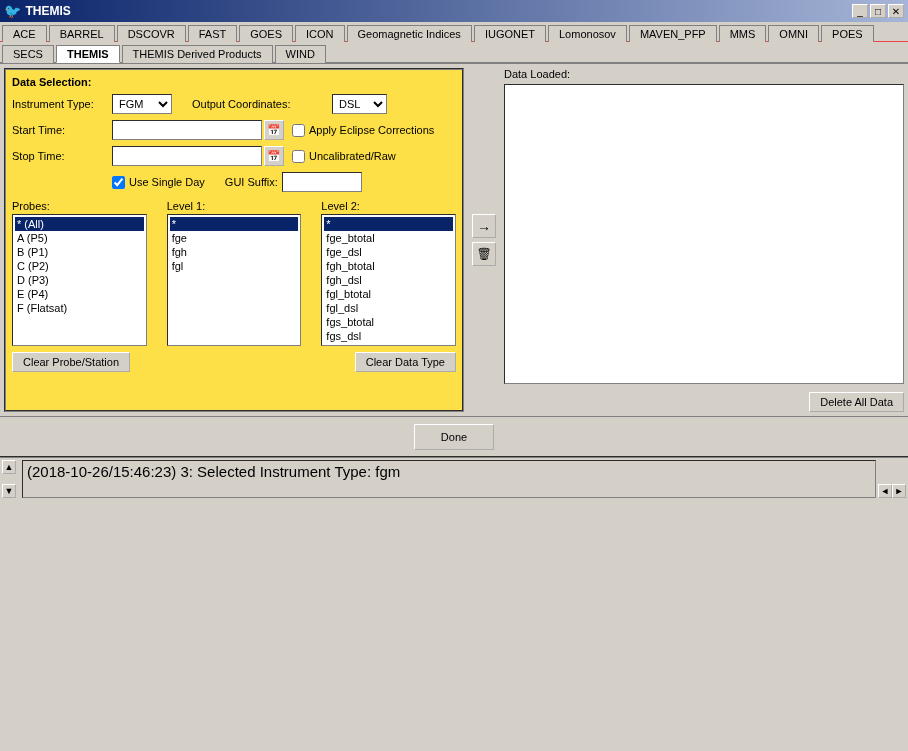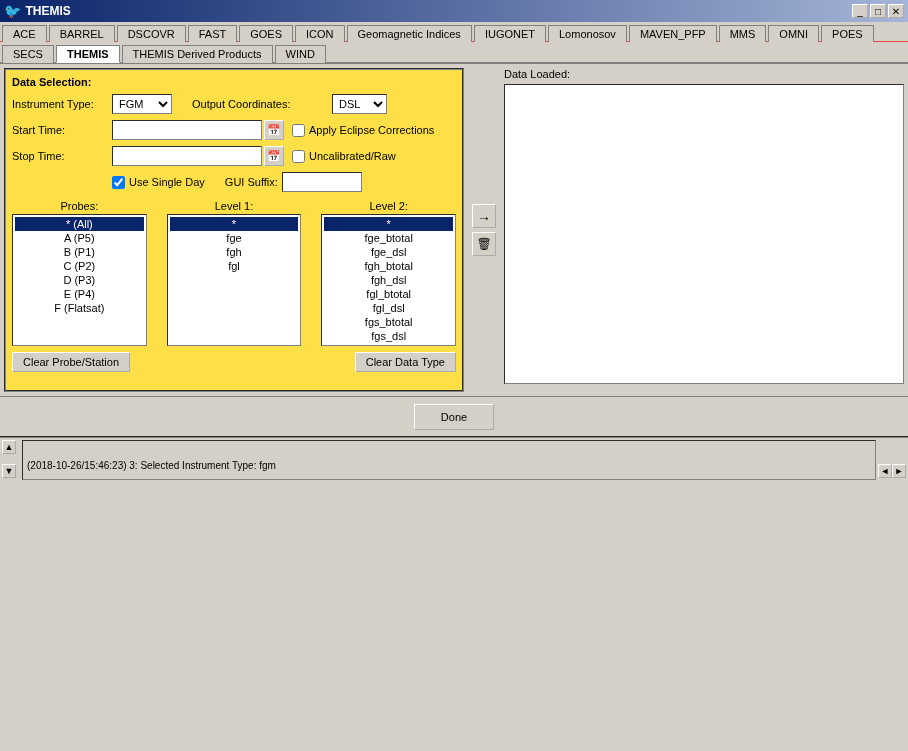--- a/index.html
+++ b/index.html
@@ -63,21 +63,21 @@
       width: 20px; height: 20px; background: #d4d0c8;
       border: 1px outset #fff; cursor: pointer;
       display: flex; align-items: center; justify-content: center;
       font-size: 11px; margin-left: 2px;
     }
     .gui-suffix-input {
       width: 80px; height: 20px; border: 1px inset #808080;
       background: white; font-size: 11px;
     }
 
-    .lists-area { display: flex; gap: 20px; margin-top: 8px; text-align: center; }
+    .lists-area { display: flex; gap: 20px; margin-top: 8px; }
     .list-group { flex: 1; display: flex; flex-direction: column; }
     .list-group-label { font-size: 11px; margin-bottom: 2px; }
     .list-box {
       flex: 1; height: 170px; background: white;
       border: 1px inset #808080; font-size: 11px;
       overflow-y: auto; padding: 2px;
     }
     .list-item { padding: 1px 2px; cursor: pointer; }
     .list-item.selected { background: #0a246a; color: white; }
 
@@ -123,21 +123,21 @@
       width: 80px; height: 26px; font-size: 11px;
       background: #d4d0c8; border: 1px outset #fff; cursor: pointer;
     }
 
     .status-bar {
       height: 44px; background: #d4d0c8;
       border-top: 2px groove #808080;
       display: flex; align-items: stretch;
     }
     .status-text {
-      flex: 1; font-size: 10px; padding: 19px 4px;
+      flex: 1; font-size: 15px; padding: 2px 4px;
       border: 1px inset #808080; margin: 2px; overflow: hidden;
       display: flex; align-items: flex-start;
     }
     .scroll-btn {
       width: 14px; height: 14px; background: #d4d0c8;
       border: 1px outset #fff; display: flex;
       align-items: center; justify-content: center;
       font-size: 9px; cursor: pointer;
     }
 
@@ -302,20 +302,23 @@
   </div>
 
   <div class="arrow-panel">
     <button class="arrow-btn">→</button>
     <button class="arrow-btn" style="font-size:12px;">🗑</button>
   </div>
 
   <div class="data-panel">
     <div class="data-loaded-label">Data Loaded:</div>
     <div class="data-loaded-box"></div>
+    <div style="display:flex; justify-content:flex-end;">
+      <button class="delete-btn">Delete All Data</button>
+    </div>
   </div>
 </div>
 
 <div class="bottom-bar">
   <button class="done-btn">Done</button>
 </div>
 
 <div class="status-bar">
   <div style="display:flex; flex-direction:column; width:16px; margin:2px;">
     <button class="scroll-btn">▲</button>

